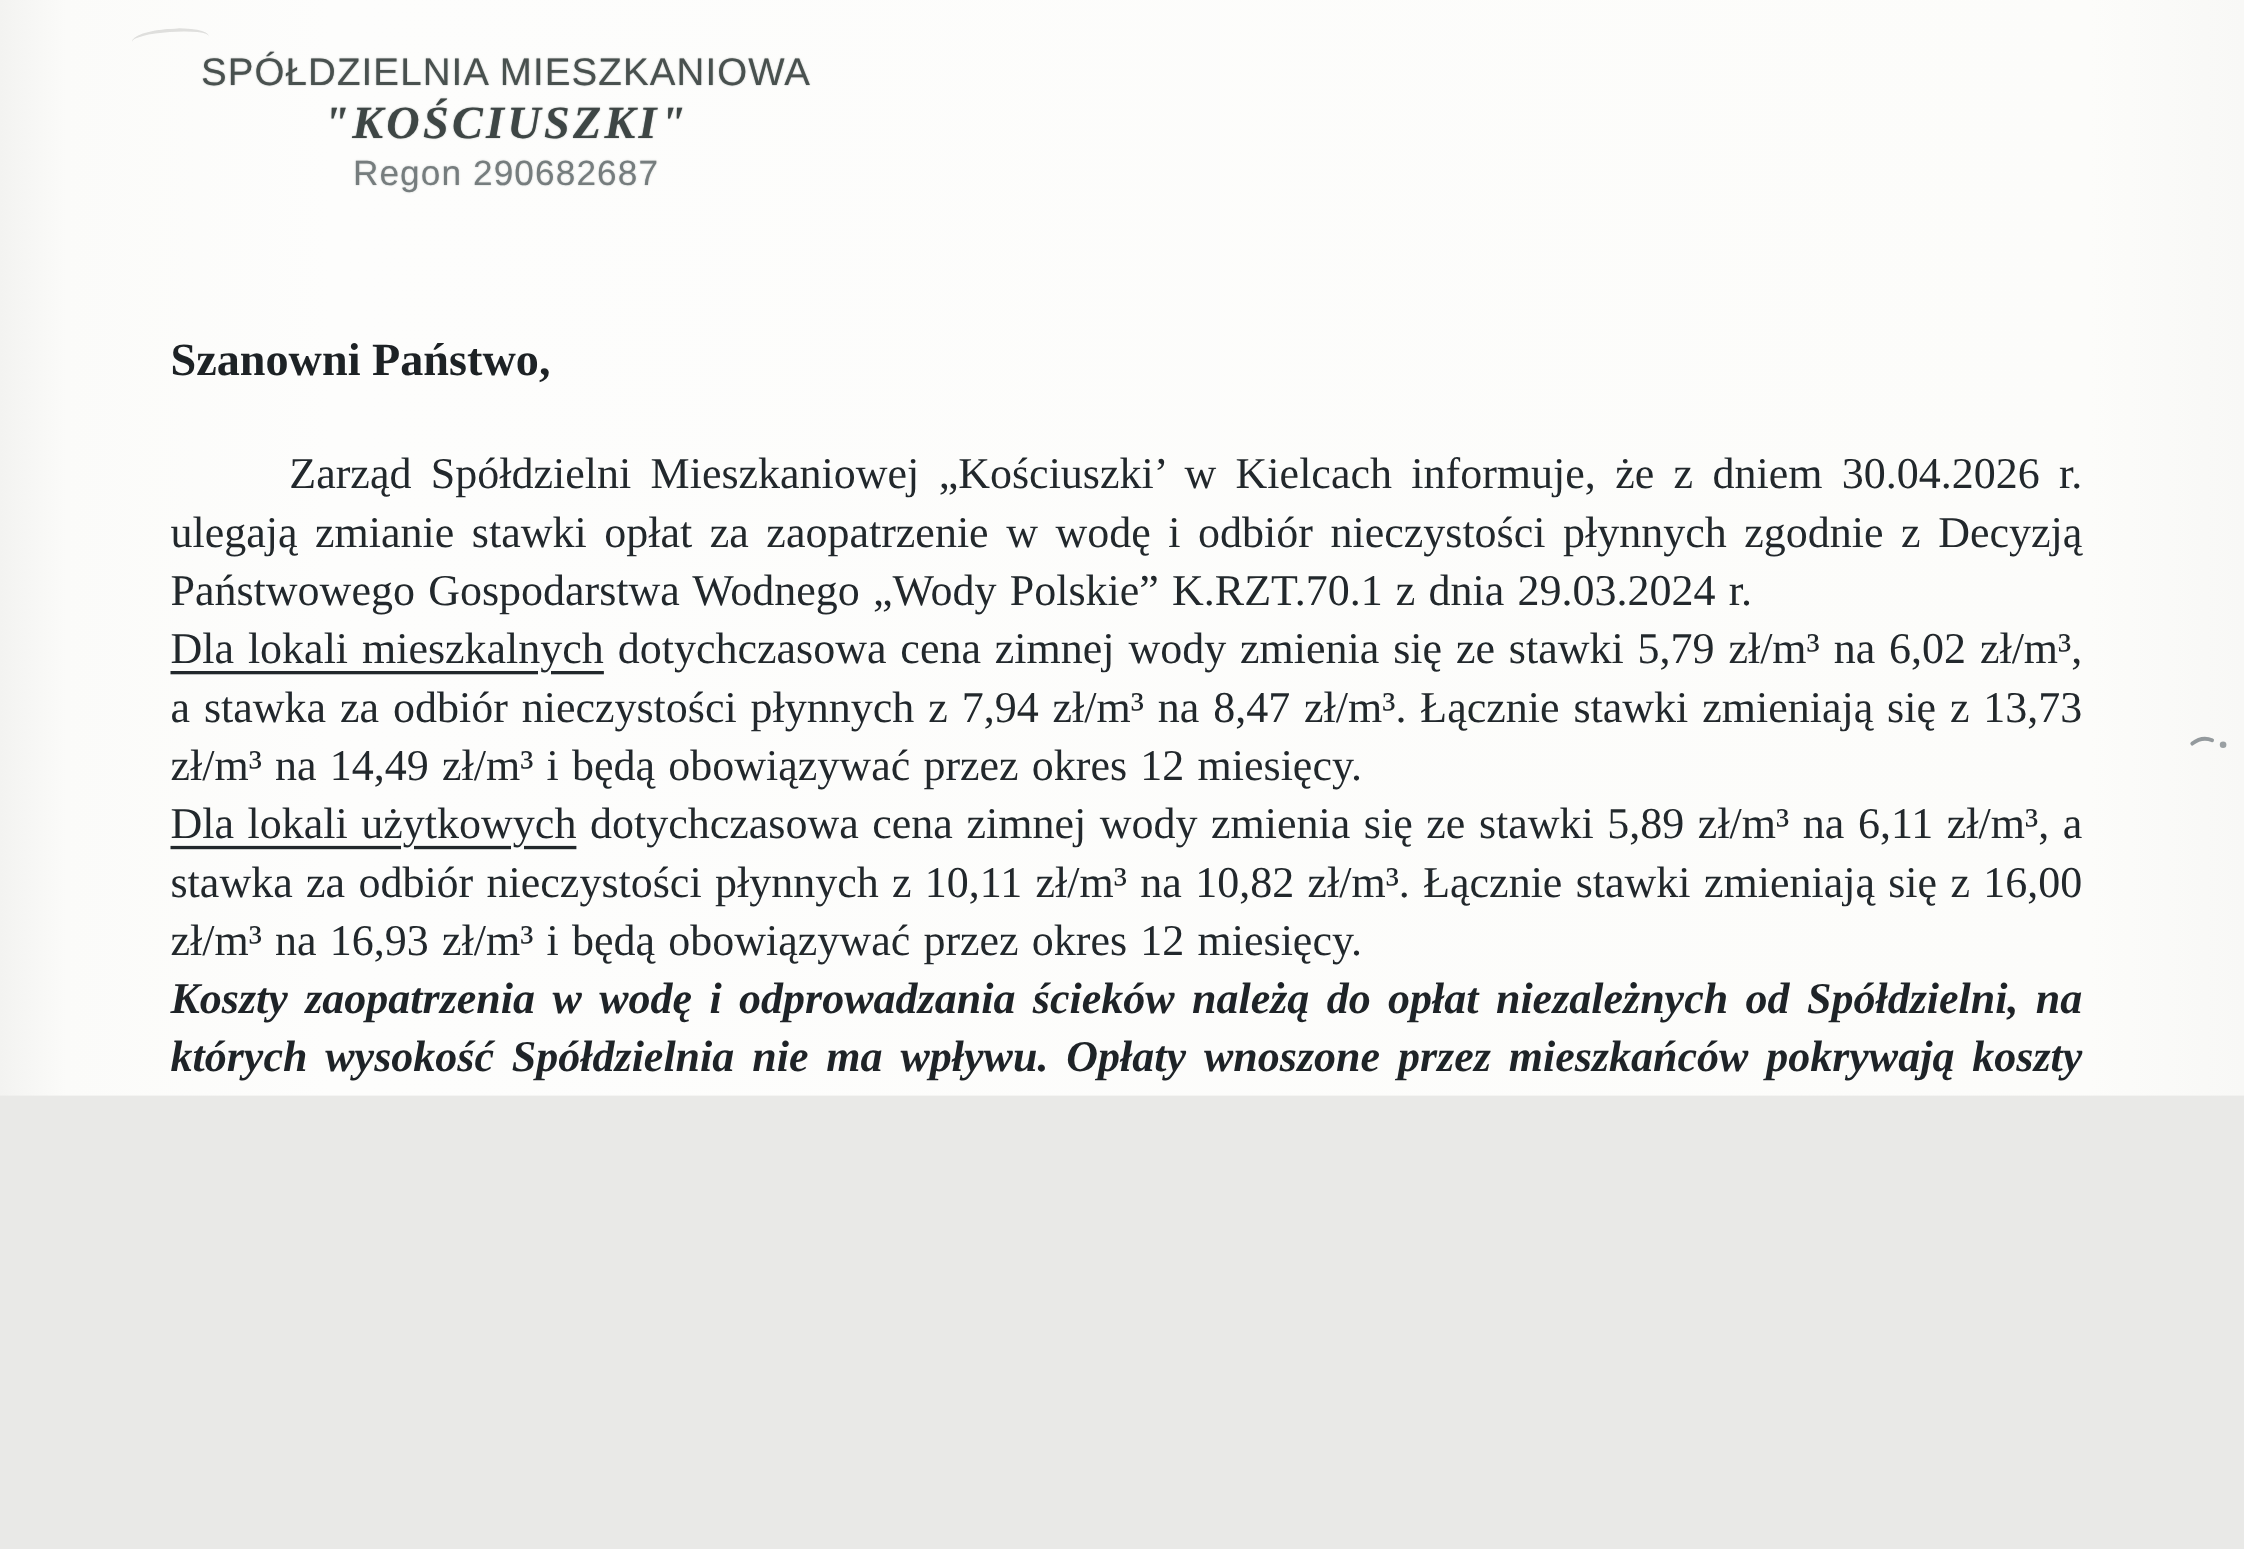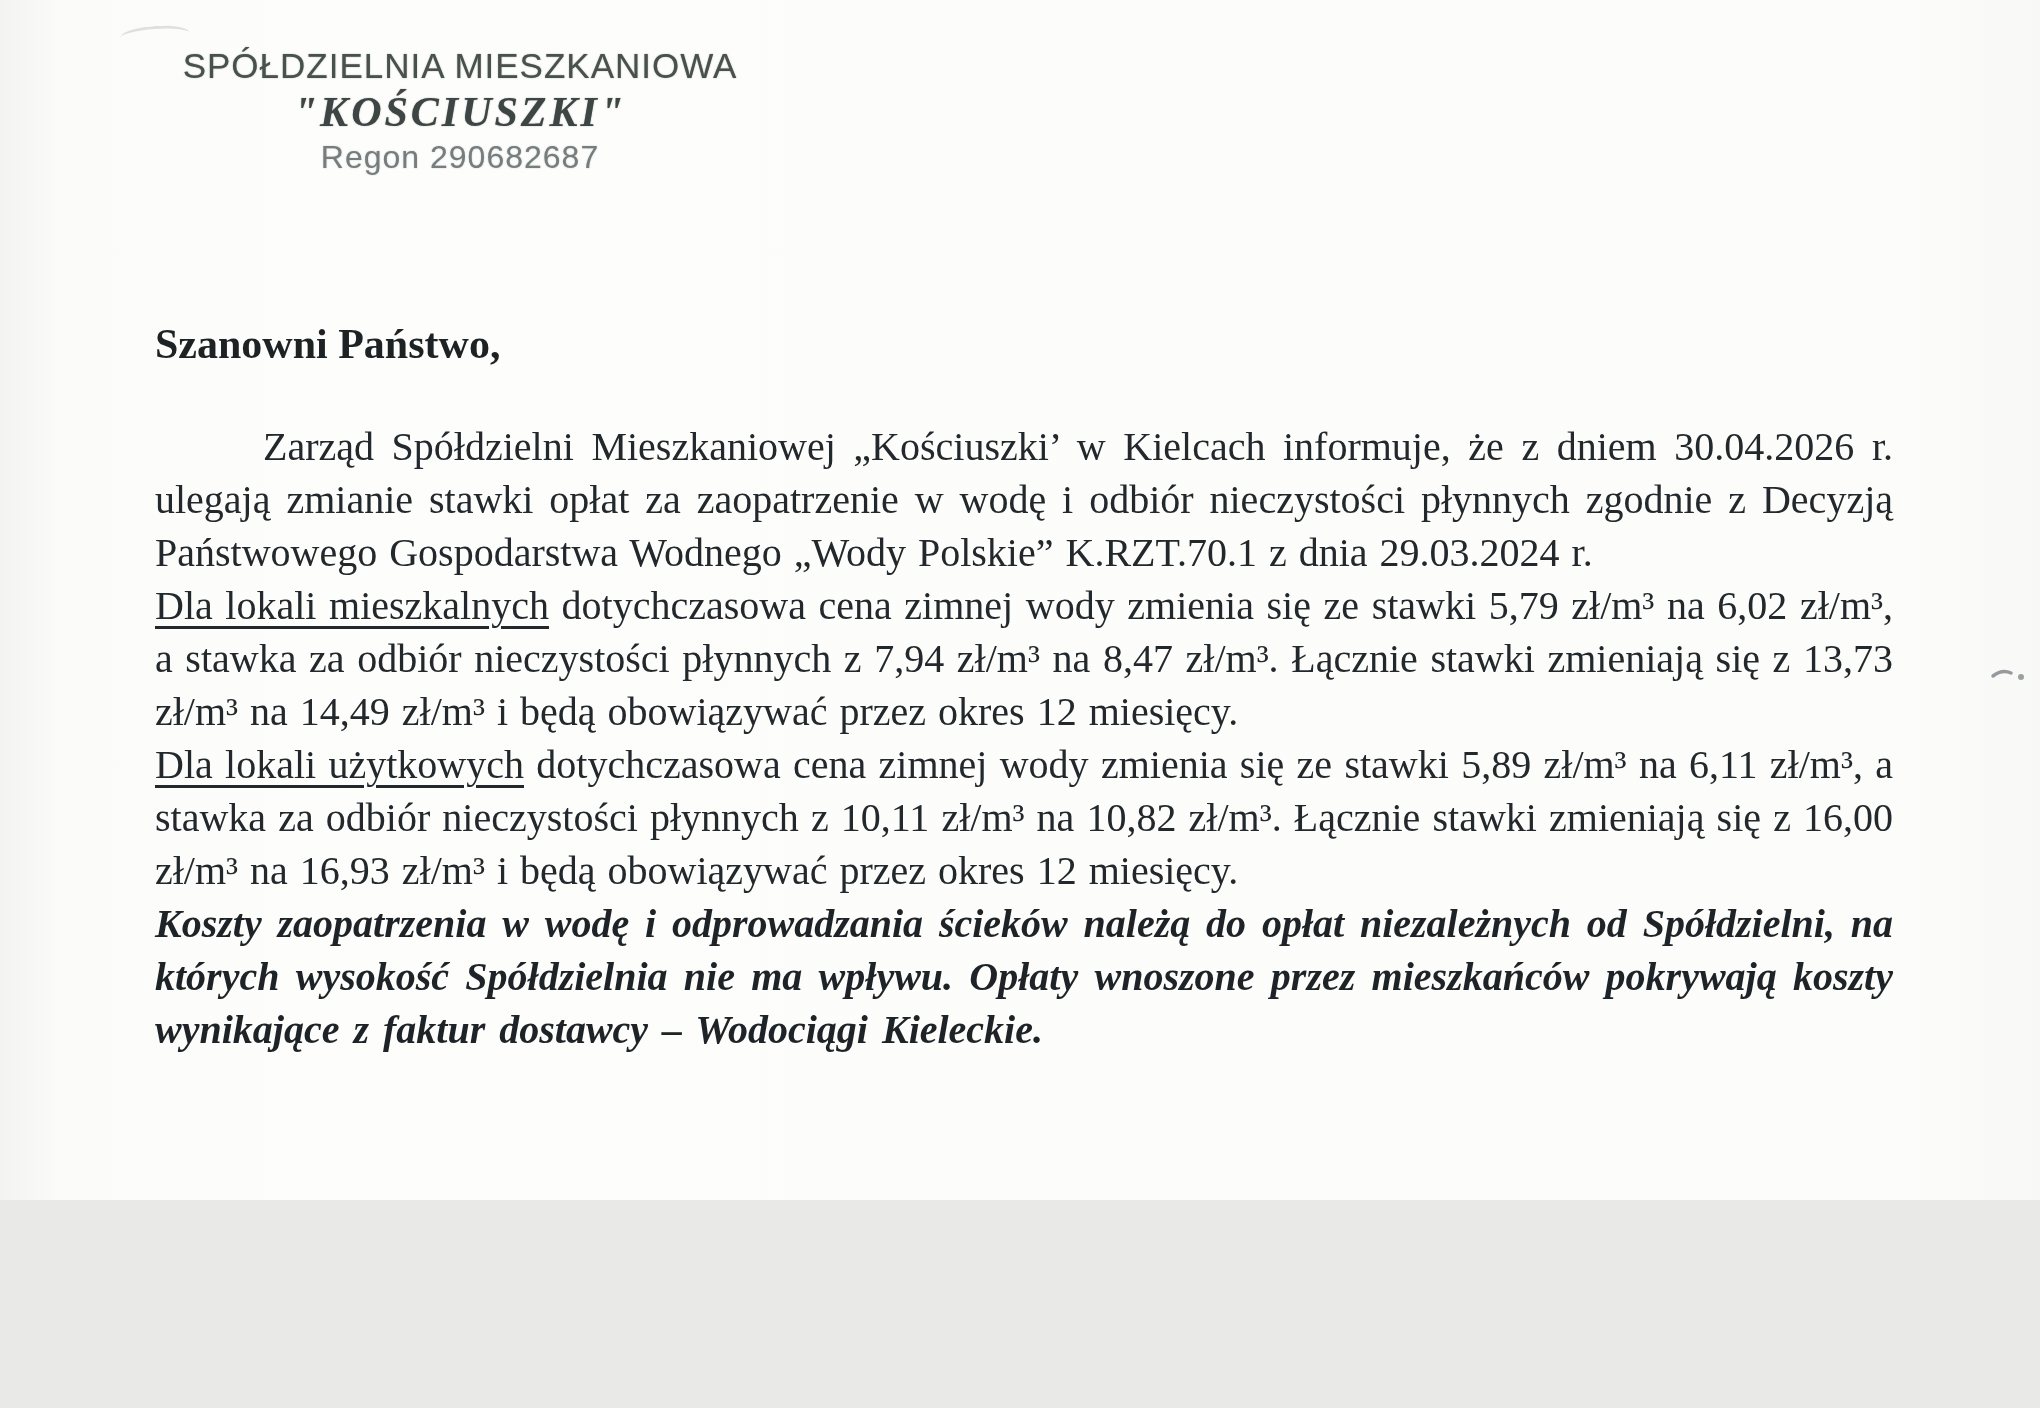--- a/index.html
+++ b/index.html
@@ -2,21 +2,21 @@
 <html lang="pl"><head>
 <meta charset="utf-8">
 <style>
   html,body{margin:0;padding:0;}
   body{
     width:2040px;height:1408px;
     background:#e9e9e7;
     font-family:"Liberation Serif",serif;
   }
   .page{
-    position:relative;width:2040px;height:1200px;overflow:hidden;
+    position:relative;width:2040px;height:996px;overflow:hidden;
     background:linear-gradient(90deg,#f3f3f1 0px,#fbfbf9 60px,#fdfdfc 300px,#fcfcfa 1900px,#f8f8f6 2040px);
     color:#20262a;
   }
 
   
   .letterhead{
     position:absolute;left:150px;top:44px;width:620px;
     text-align:center;
     color:#49514f;
     text-shadow:0 0 1.3px rgba(73,81,79,.6);
@@ -39,21 +39,21 @@
 
   
   .dateline{
     position:absolute;left:1392px;top:50px;
     font-size:41px;font-weight:700;color:#1c2124;
     letter-spacing:.5px;
   }
 
   
   main.body{
-    position:absolute;left:155px;top:320px;width:1738px;
+    position:absolute;left:155px;top:304px;width:1738px;
   }
   .salutation{
     margin:0 0 52px 0;
     font-size:42px;font-weight:700;color:#1d2225;
   }
   .para{
     margin:0;
     font-size:40px;line-height:53px;
     text-align:justify;
     color:#22282c;

